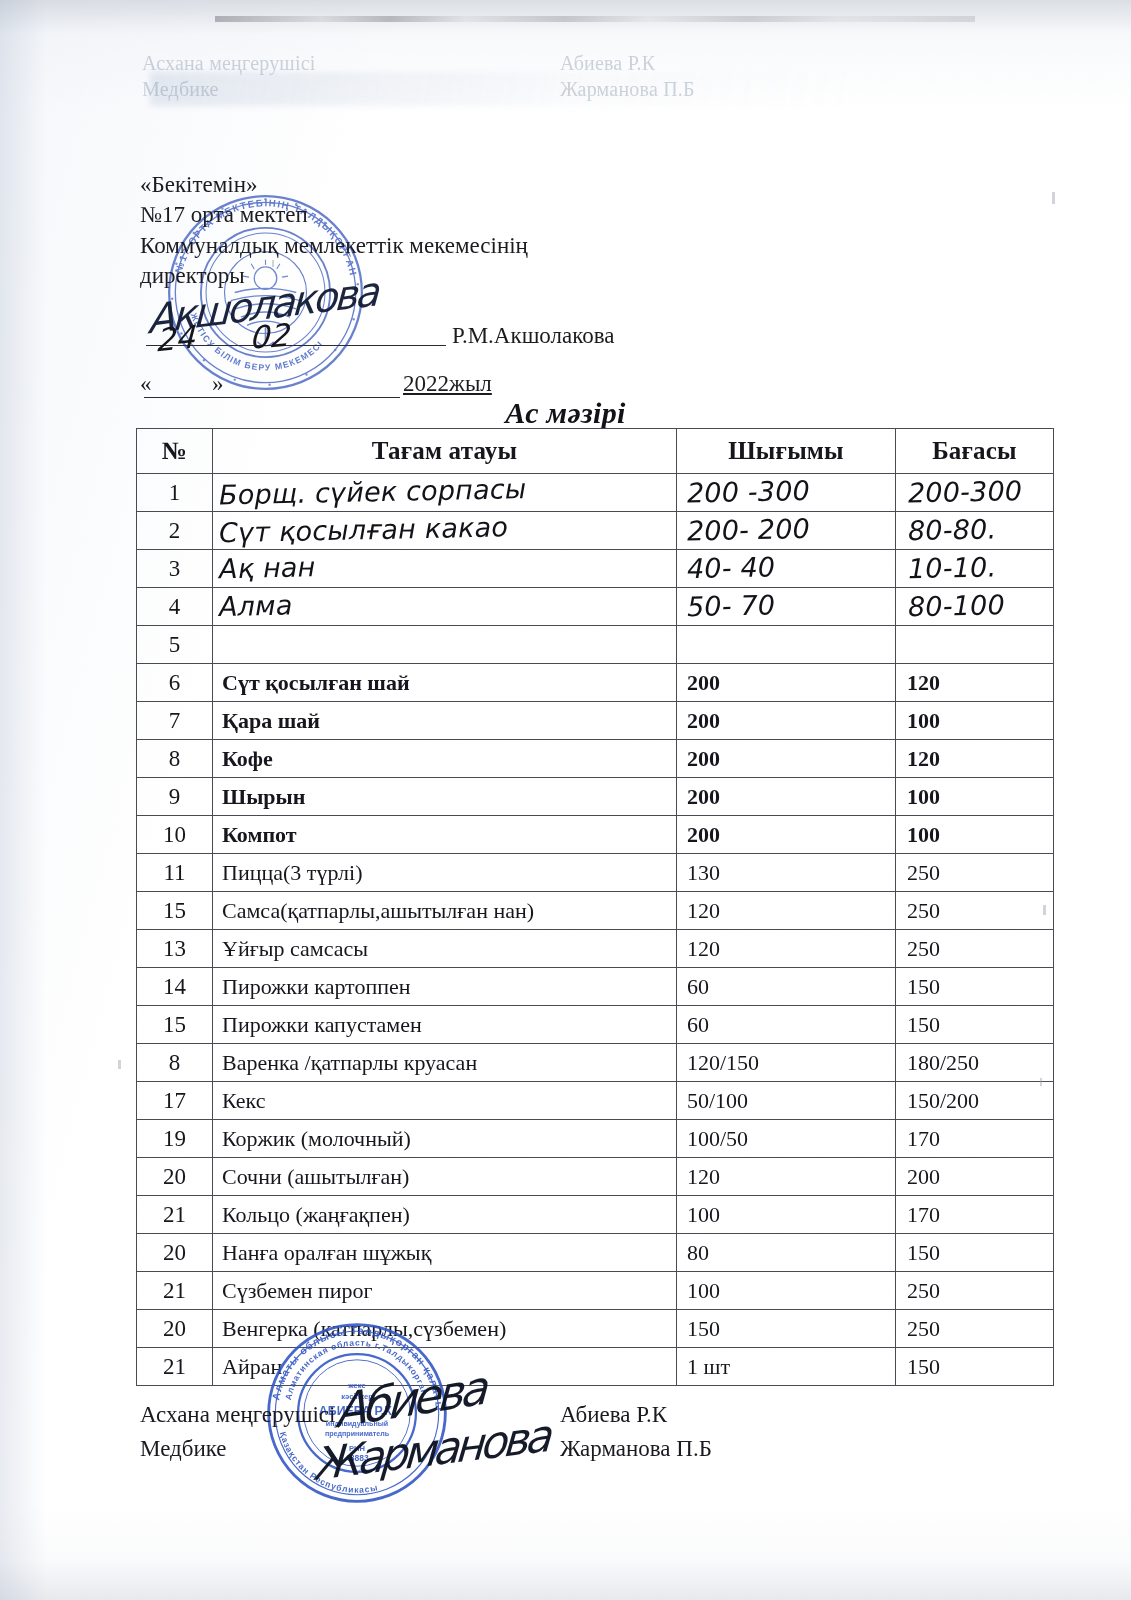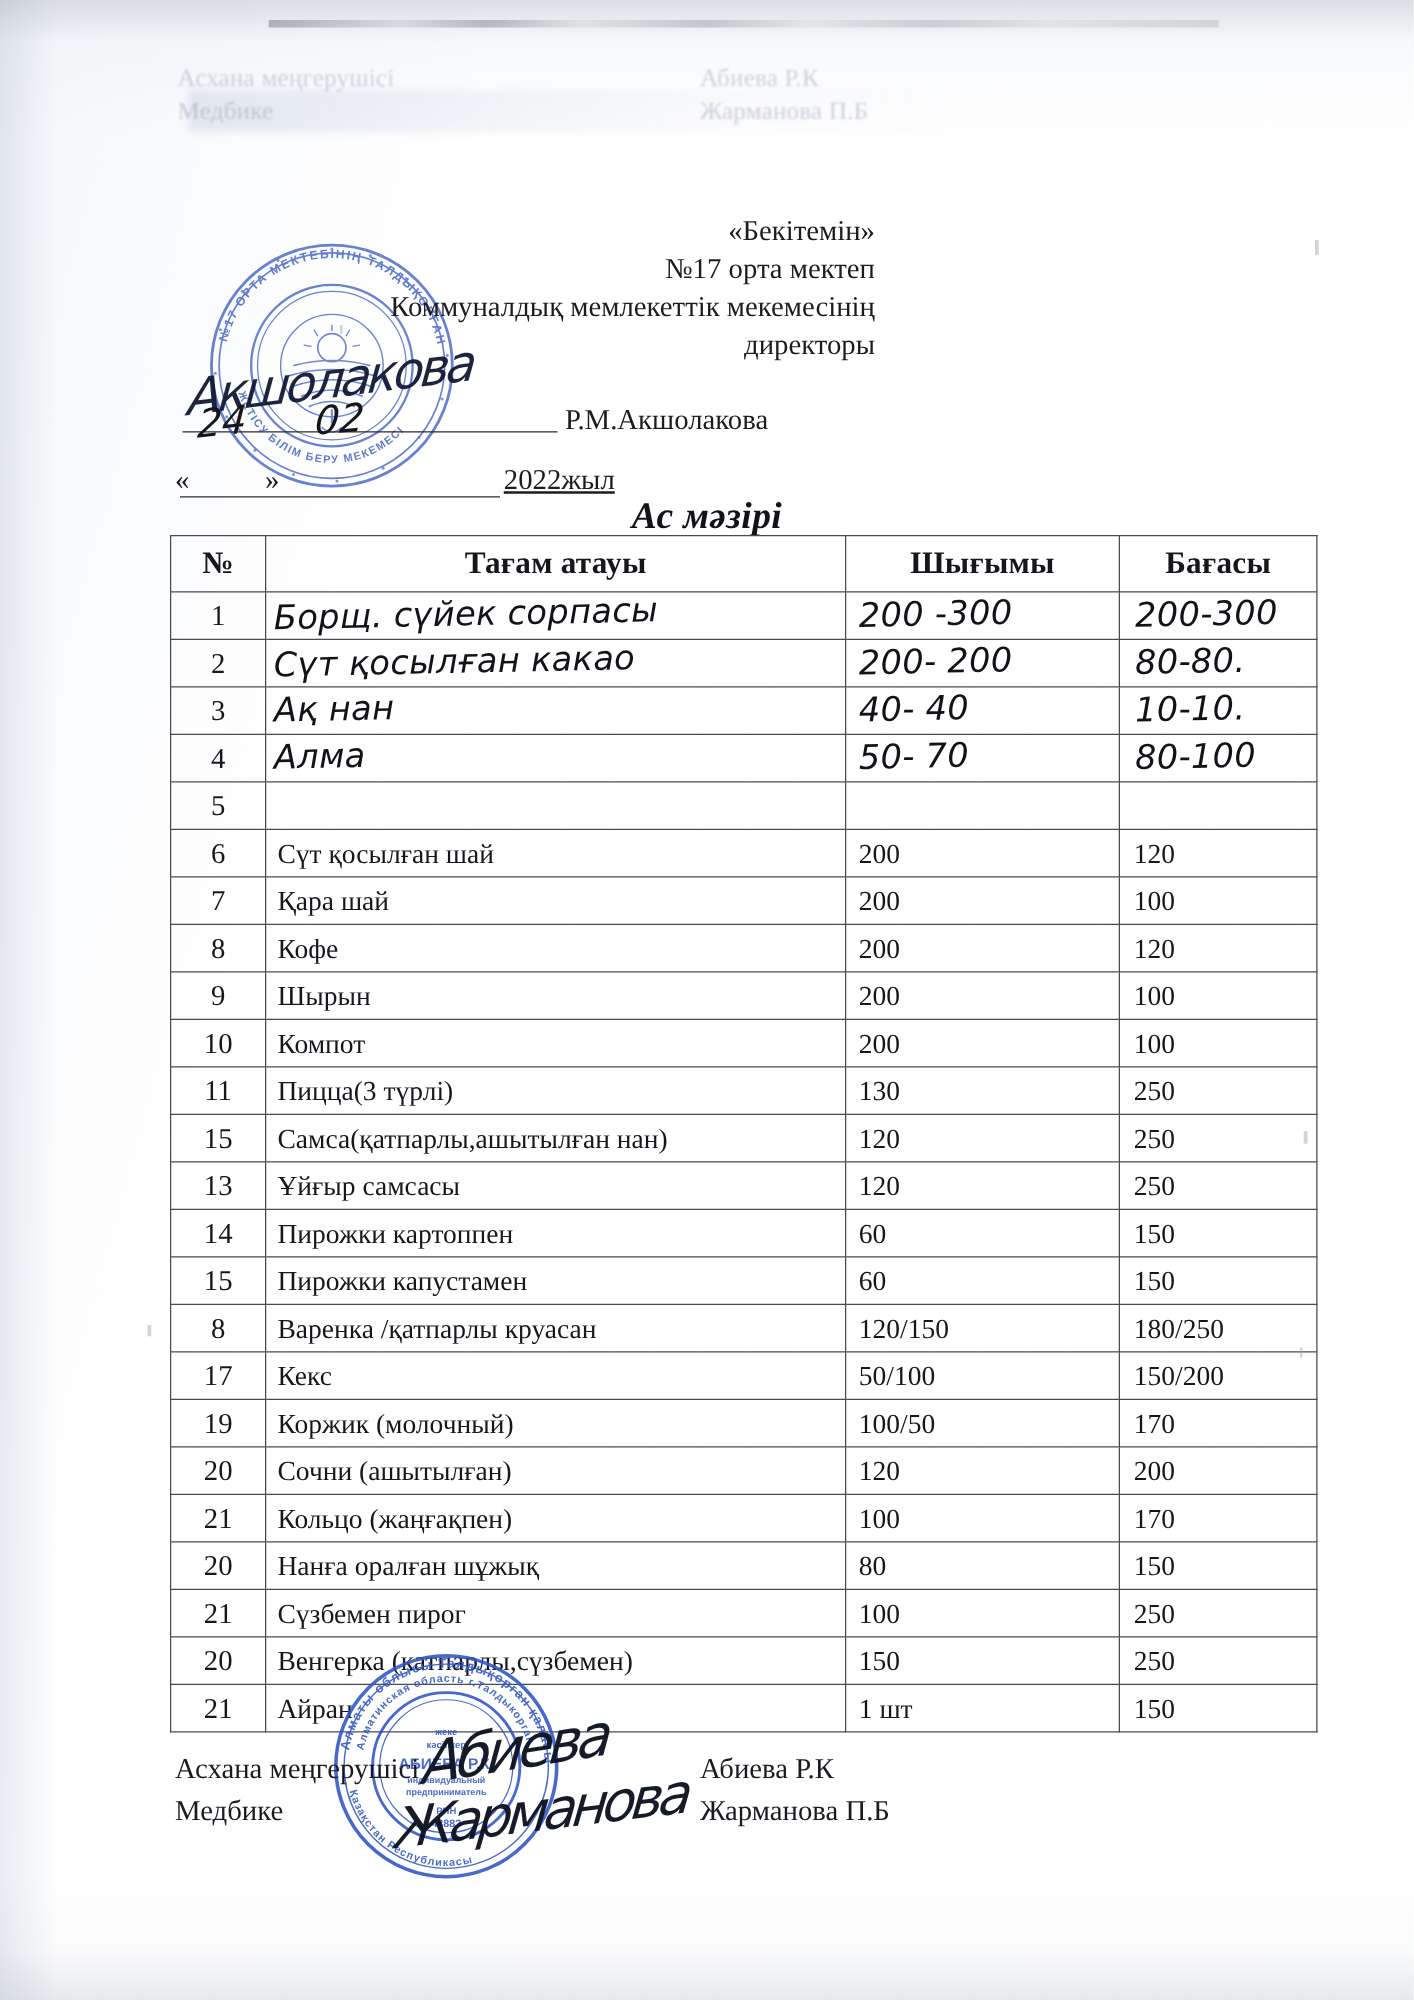--- a/index.html
+++ b/index.html
@@ -83,21 +83,20 @@
 
   
   .approve-block {
     position: absolute;
     left: 140px;
     top: 170px;
     width: 560px;
     font-size: 23px;
     line-height: 1.32;
     color: #1c1c20;
-    text-align: right;
   }
   .approve-line { white-space: nowrap; }
 
   .sign-row {
     position: relative;
     margin-top: 30px;
     height: 34px;
   }
   .sign-rule {
     position:absolute; left:6px; top: 24px; width: 300px;
@@ -205,21 +204,21 @@
     text-align: center;
     letter-spacing: .2px;
   }
   .menu-table td.num  { text-align: center; font-size: 23px; }
   .menu-table td.name { text-align: left;   padding-left: 9px; }
   .menu-table td.out  { text-align: left;   padding-left: 10px; }
   .menu-table td.price{ text-align: left;   padding-left: 11px; }
 
   tr.bold td.name,
   tr.bold td.out,
-  tr.bold td.price { font-weight: 400; }
+  tr.bold td.price { font-weight: 700; }
 
   
   tr.hw td { position: relative; }
   .hw-cell {
     position: absolute;
     left: 6px;
     top: 50%;
     transform: translateY(-54%) rotate(-1.2deg);
     white-space: nowrap;
     font-family: "DejaVu Sans", "Liberation Sans", sans-serif;

